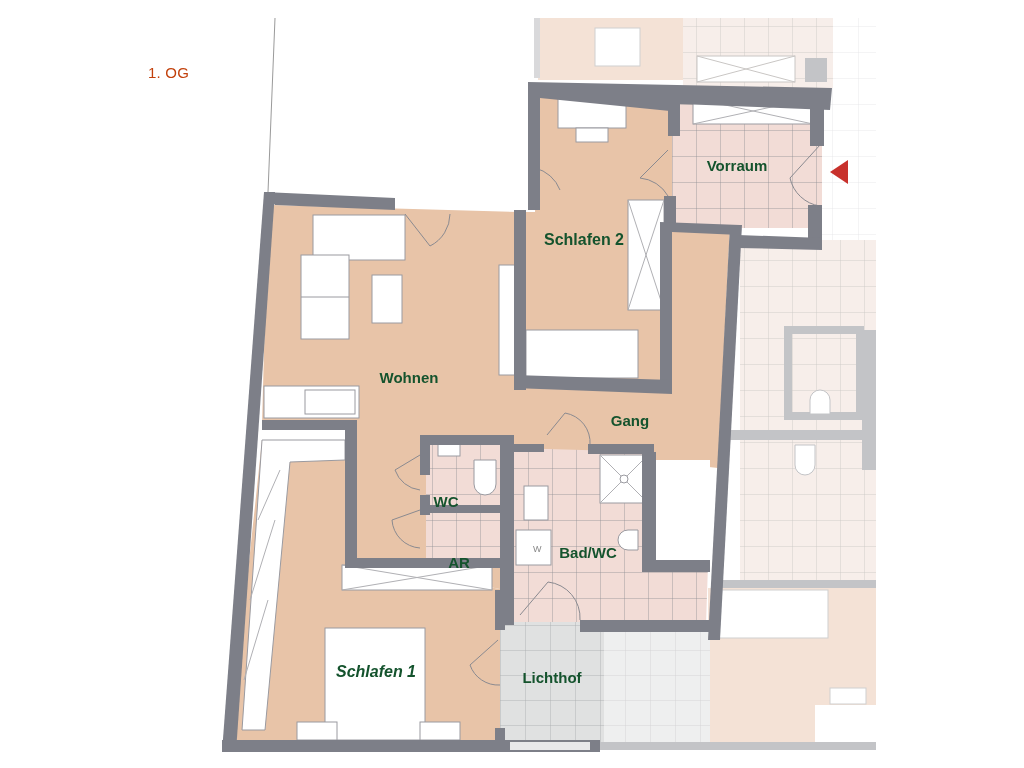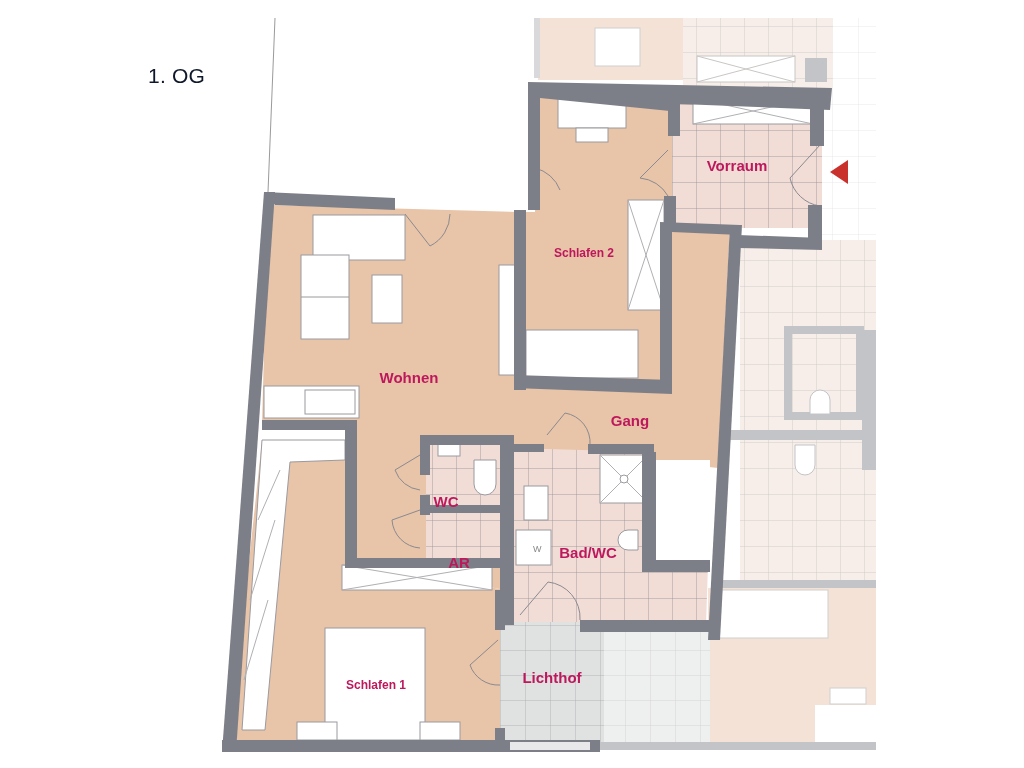--- a/index.html
+++ b/index.html
@@ -1,20 +1,20 @@
 <!DOCTYPE html>
 <html><head>
 <meta charset="utf-8">
 <style>
   html, body { margin:0; padding:0; background:#ffffff; }
   body { width:1024px; height:768px; position:relative; overflow:hidden; font-family:"Liberation Sans", sans-serif; }
   #plan { position:absolute; left:0; top:0; width:1024px; height:768px; }
-  .floor-label { position:absolute; left:148px; top:64px; font-size:21px; color:#0f172a; font-family:"Liberation Sans", sans-serif; letter-spacing:0.2px; }
-  .room-label { position:absolute; font-family:"Liberation Sans", sans-serif; font-weight:bold; font-size:15px; color:#be185d; white-space:nowrap; transform:translate(-50%,-50%); }
-  .room-label.big { font-size:12px;margin-top:13px; }
+  .floor-label { position:absolute; left:148px; top:64px; font-size:15px; color:#c2410c; font-family:"Liberation Sans", sans-serif; letter-spacing:0.2px; }
+  .room-label { position:absolute; font-family:"Liberation Sans", sans-serif; font-weight:bold; font-size:15px; color:#14532d; white-space:nowrap; transform:translate(-50%,-50%); }
+  .room-label.big { font-size:16px; }
 </style>
 </head>
 <body>
 
 <svg id="plan" viewBox="0 0 1024 768" xmlns="http://www.w3.org/2000/svg">
   <defs>
     <pattern id="tile" width="24" height="26" patternUnits="userSpaceOnUse">
       <rect width="24" height="26" fill="#f2dcd6"></rect>
       <path d="M0 0 H24 M0 0 V26" stroke="#8e8f94" stroke-width="0.8" fill="none"></path>
     </pattern>
@@ -188,14 +188,14 @@
 
 <div class="floor-label">1. OG</div>
 
 <div class="room-label" style="left:737px;top:165px;">Vorraum</div>
 <div class="room-label big" style="left:584px;top:240px;">Schlafen 2</div>
 <div class="room-label" style="left:409px;top:355px;margin-top:22px;">Wohnen</div>
 <div class="room-label" style="left:630px;top:420px;">Gang</div>
 <div class="room-label" style="left:446px;top:482px;margin-top:19px;">WC</div>
 <div class="room-label" style="left:459px;top:562px;">AR</div>
 <div class="room-label" style="left:588px;top:552px;">Bad/WC</div>
-<div class="room-label big" style="left:376px;top:672px;">Schlafen 1</div>
+<div class="room-label big" style="left:376px;top:672px;font-style:italic;">Schlafen 1</div>
 <div class="room-label" style="left:552px;top:677px;">Lichthof</div>
 
 </body></html>

